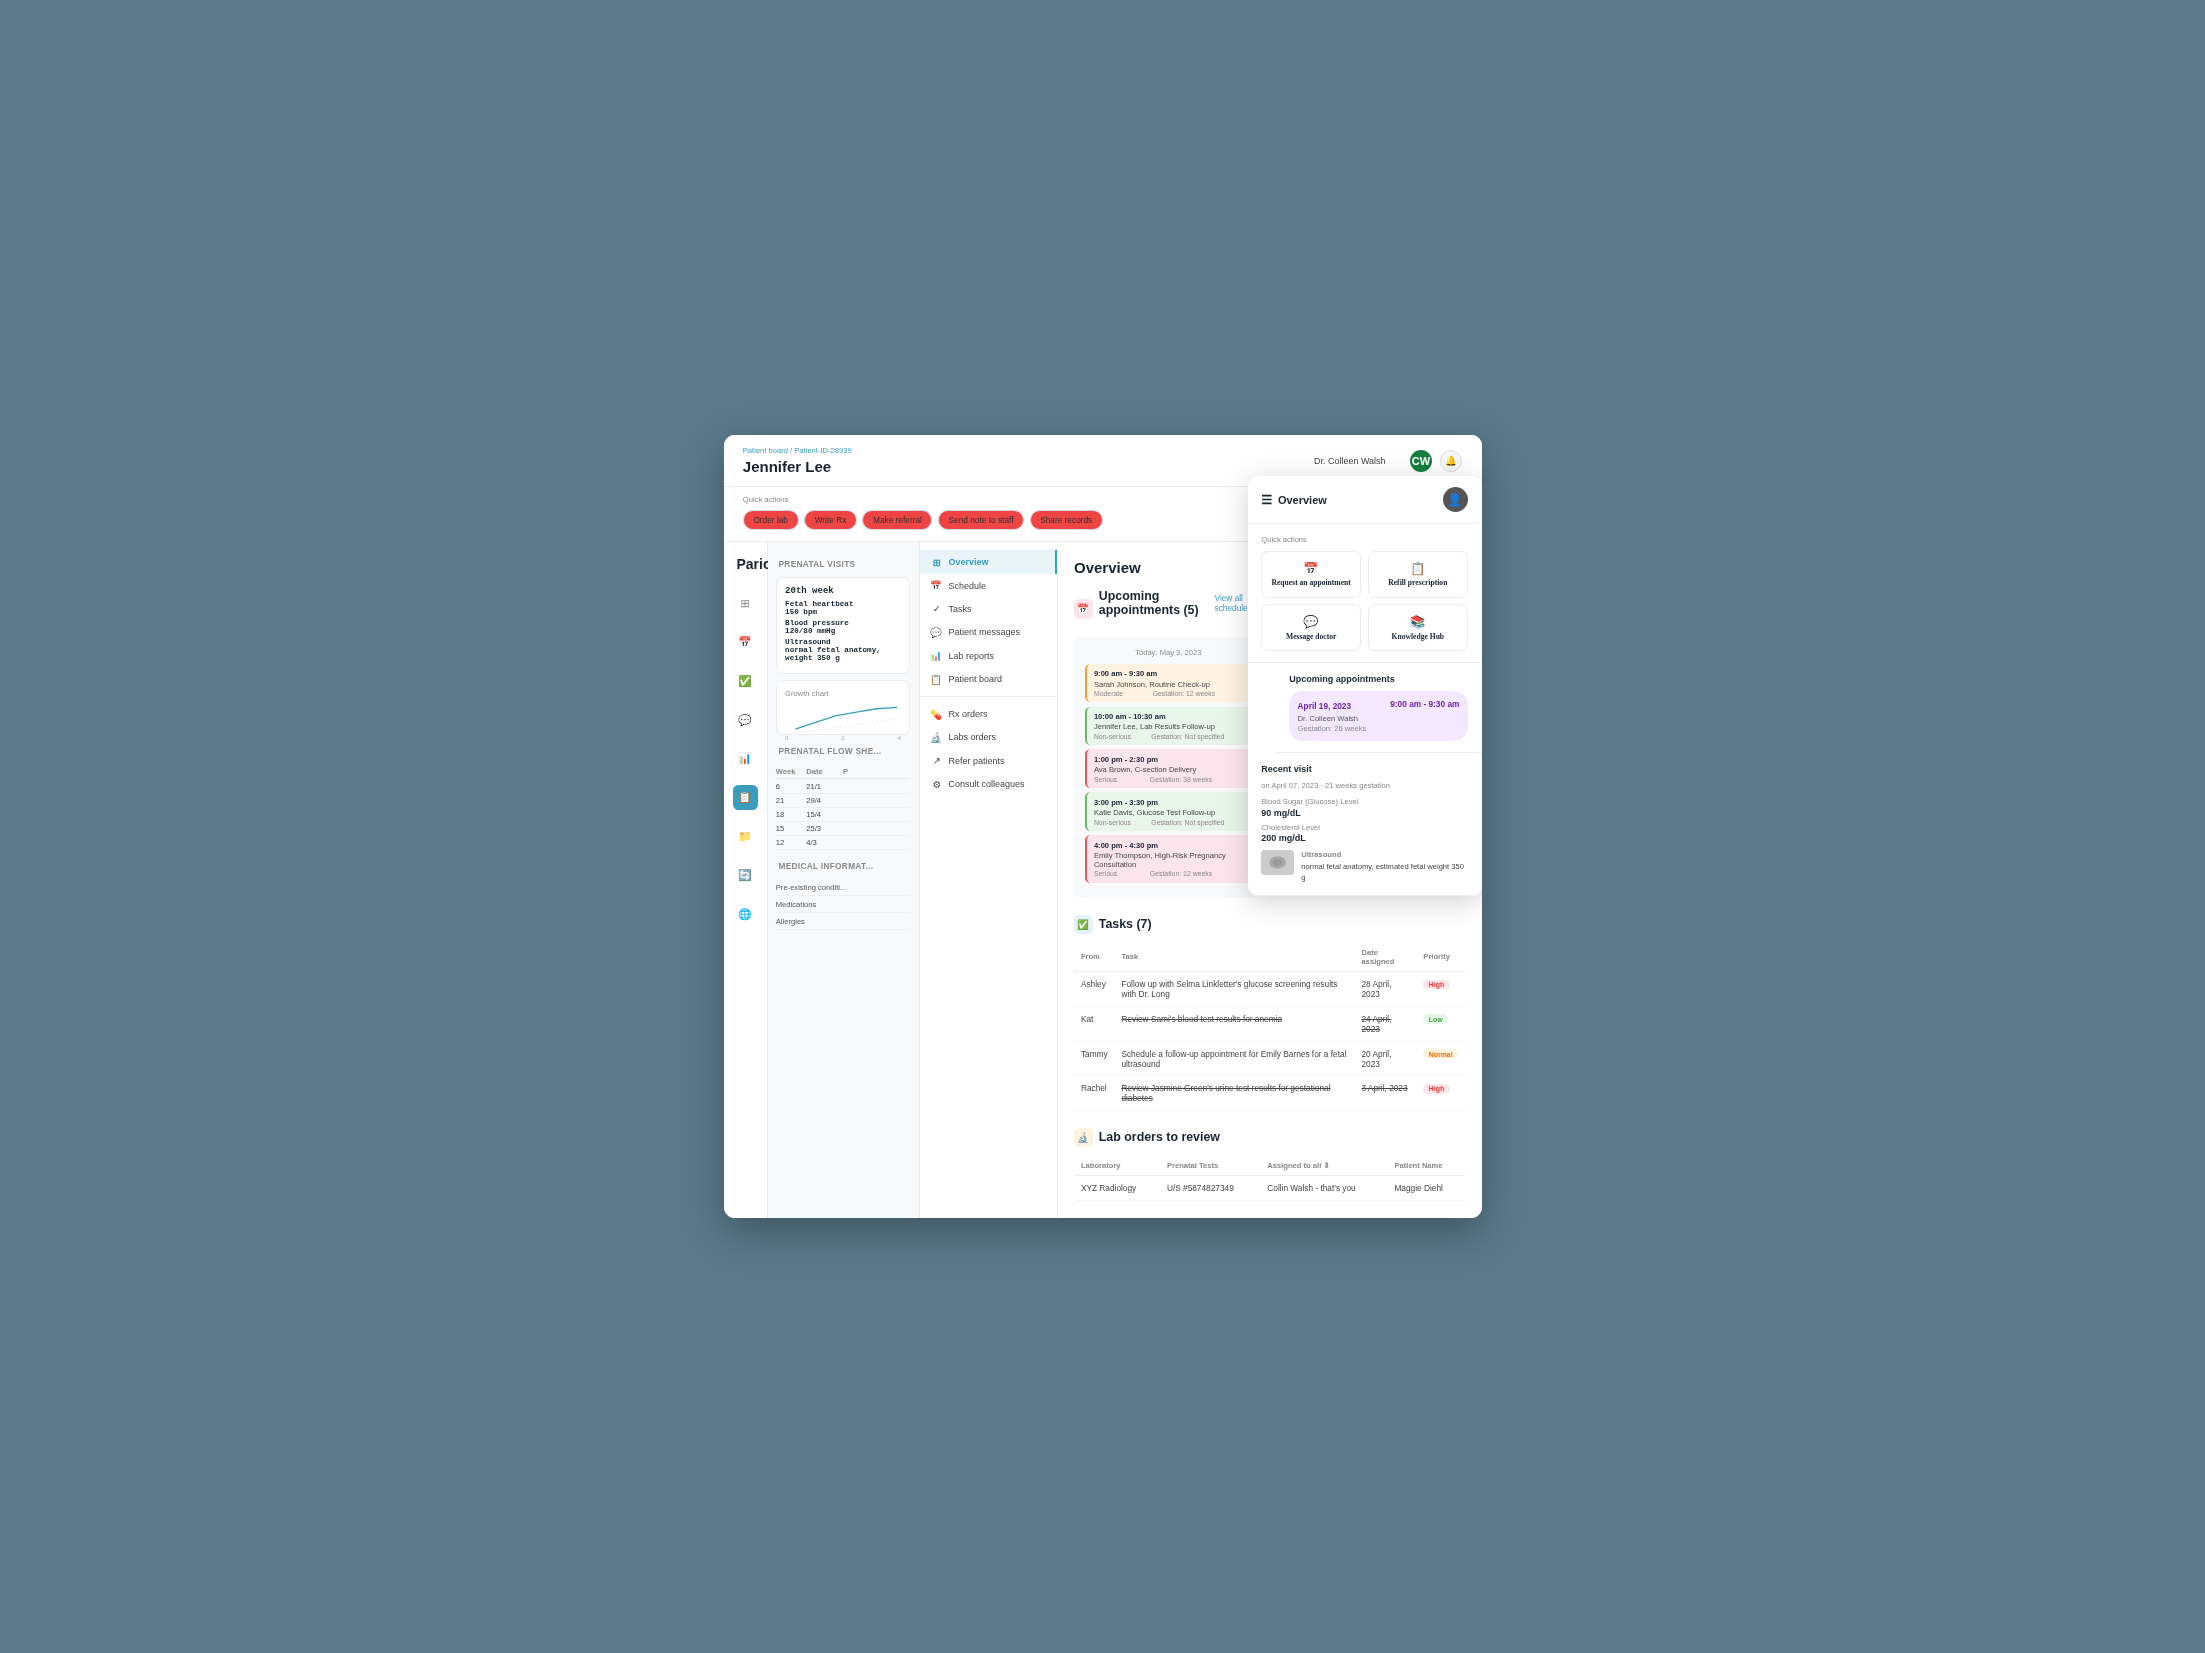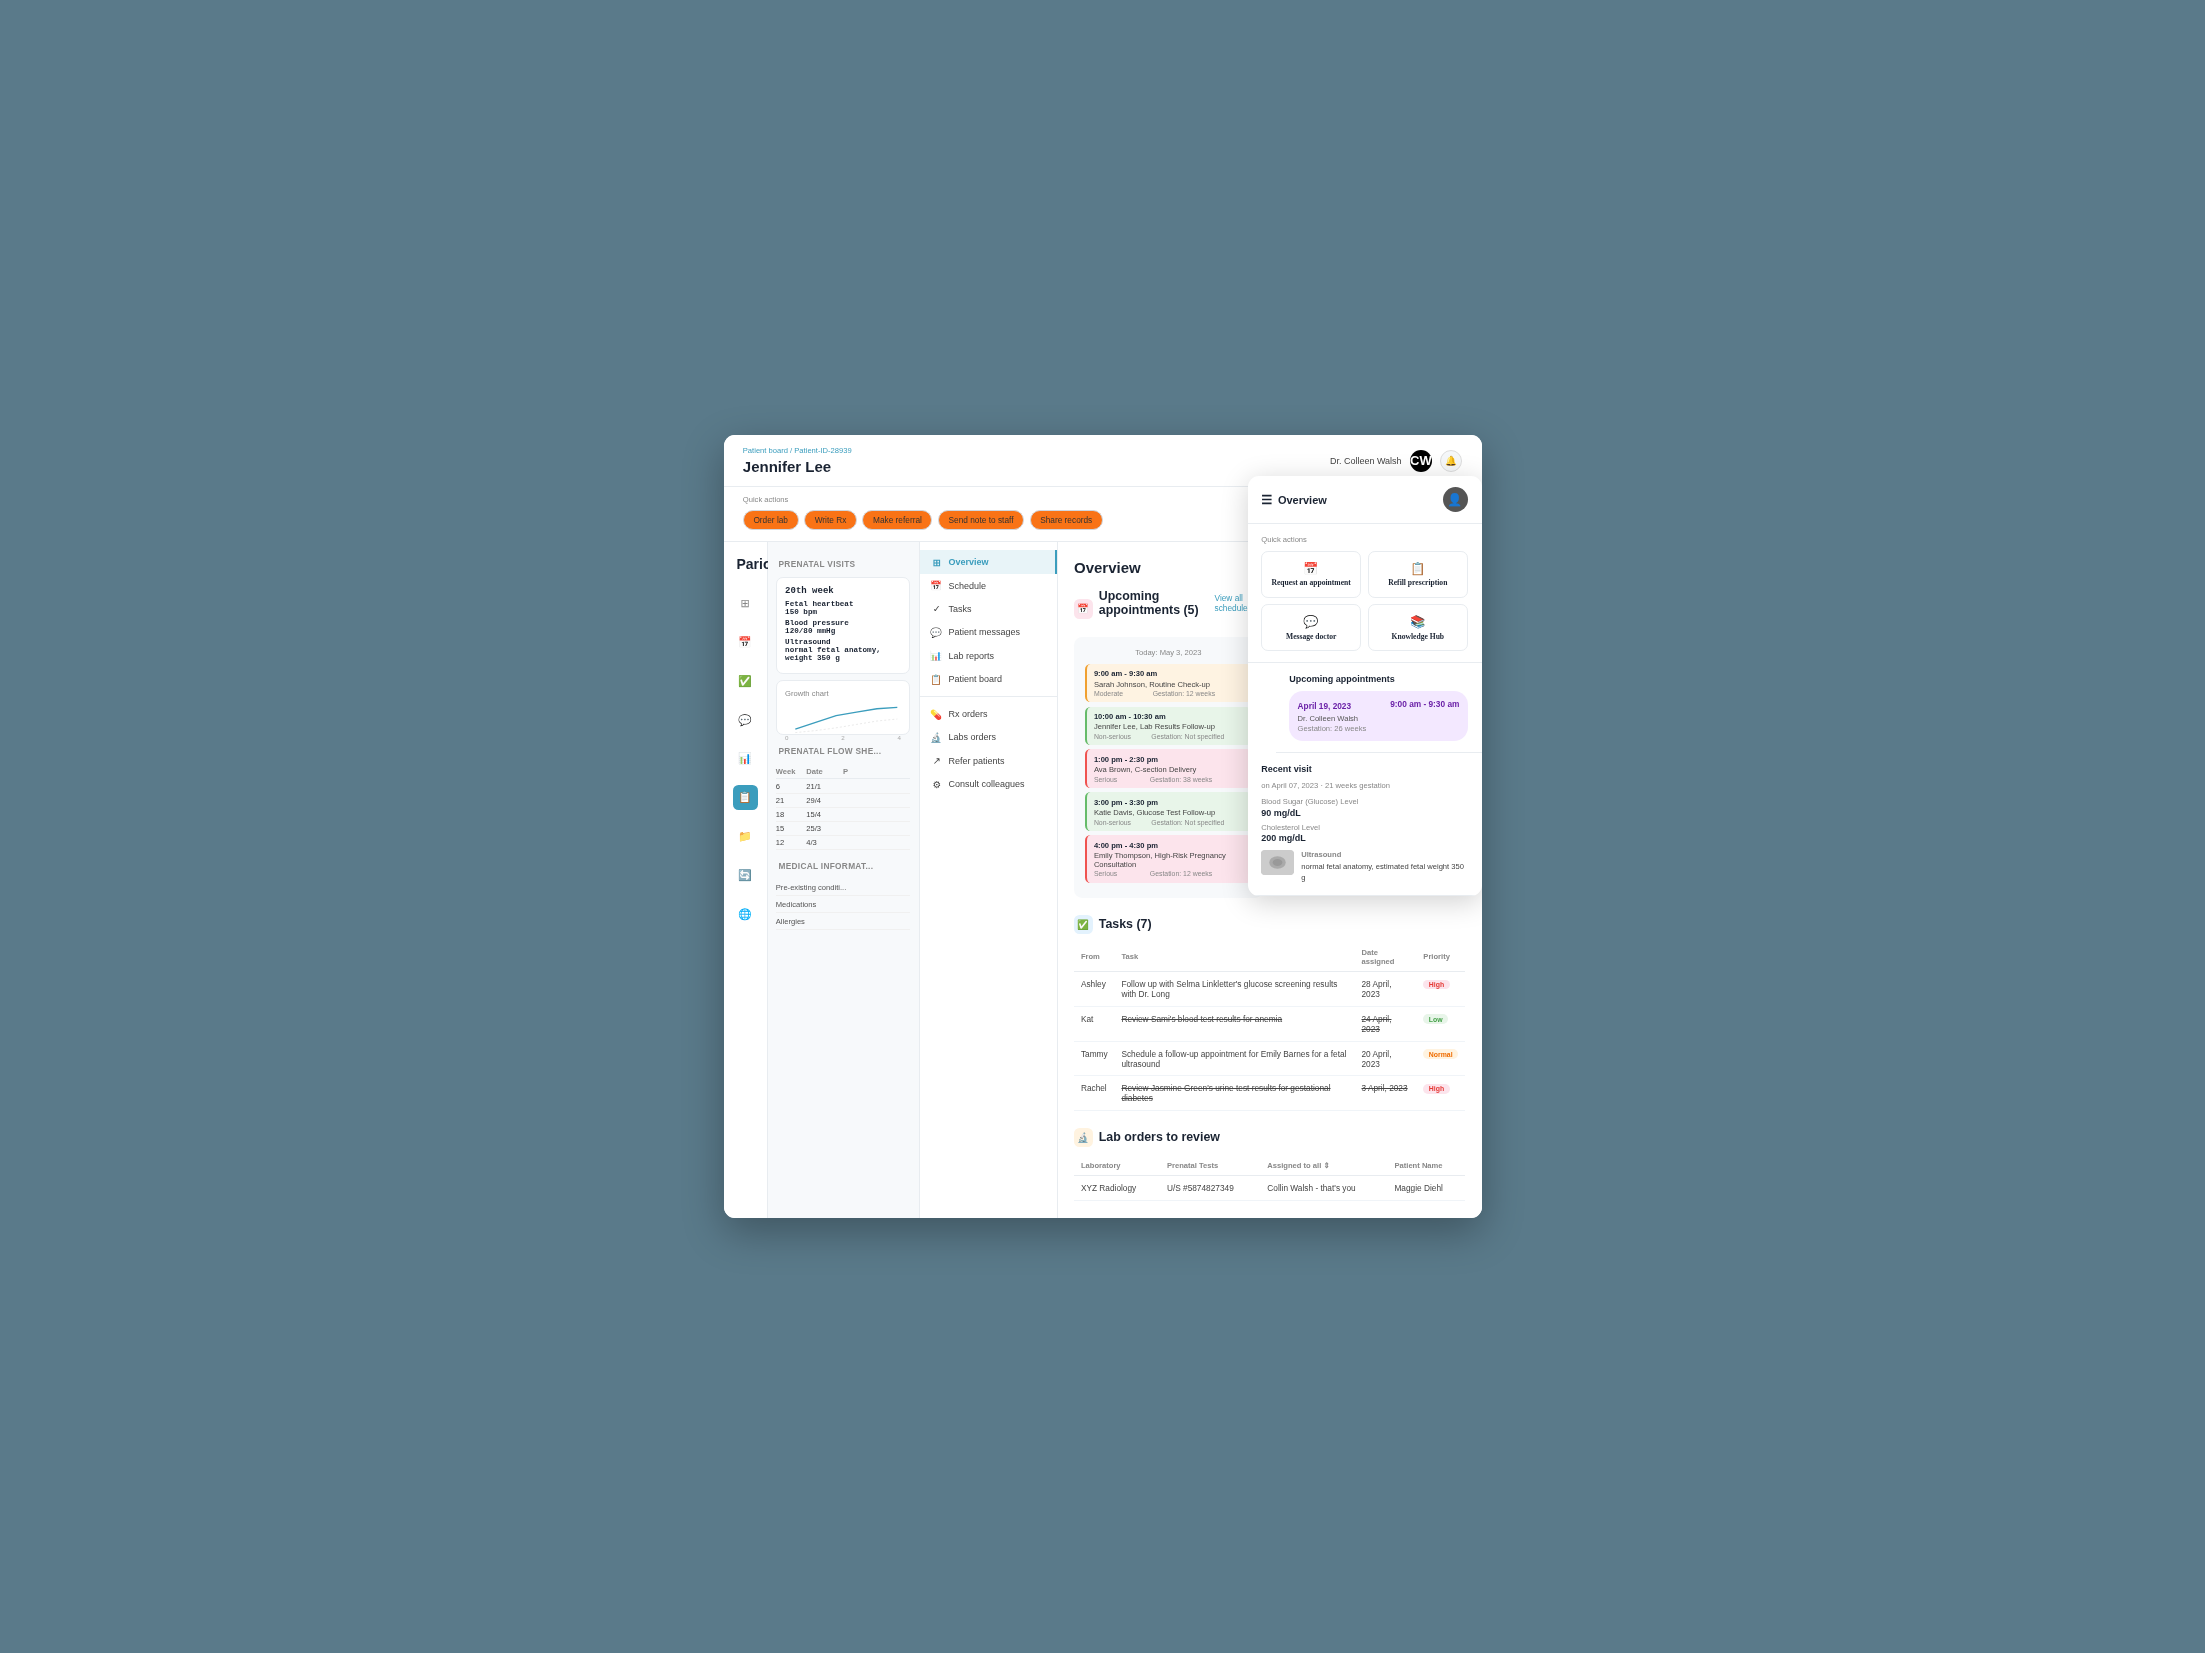--- a/index.html
+++ b/index.html
@@ -51,27 +51,28 @@
       gap: 8.3px;
     }
     .doctor-name {
       font-size: 9px;
       color: #444;
     }
     .avatar-circle {
       width: 22px;
       height: 22px;
       border-radius: 50%;
-      background: #000000;
+      background: #15803d;
       color: #fff;
-      font-size: 13px;
+      font-size: 11px;
       font-weight: 700;
       display: flex;
       align-items: center;
       justify-content: center;
+      margin-left: 16px;
     }
     .bell-btn {
       width: 22px;
       height: 22px;
       border-radius: 50%;
       border: 0.7px solid #ddd;
       background: #f5f7f9;
       display: flex;
       align-items: center;
       justify-content: center;
@@ -91,21 +92,21 @@
     }
     .quick-actions-btns {
       display: flex;
       gap: 5.5px;
       flex-wrap: wrap;
     }
     .qa-btn {
       padding: 4.1px 9.6px;
       border: 0.7px solid #d0d7e0;
       border-radius: 13.8px;
-      background: #f97316;
+      background: #ef4444;
       font-size: 8.3px;
       color: #333;
       cursor: pointer;
       transition: background 0.15s;
     }
 
     
     .app-body {
       display: flex;
       flex: 1;

